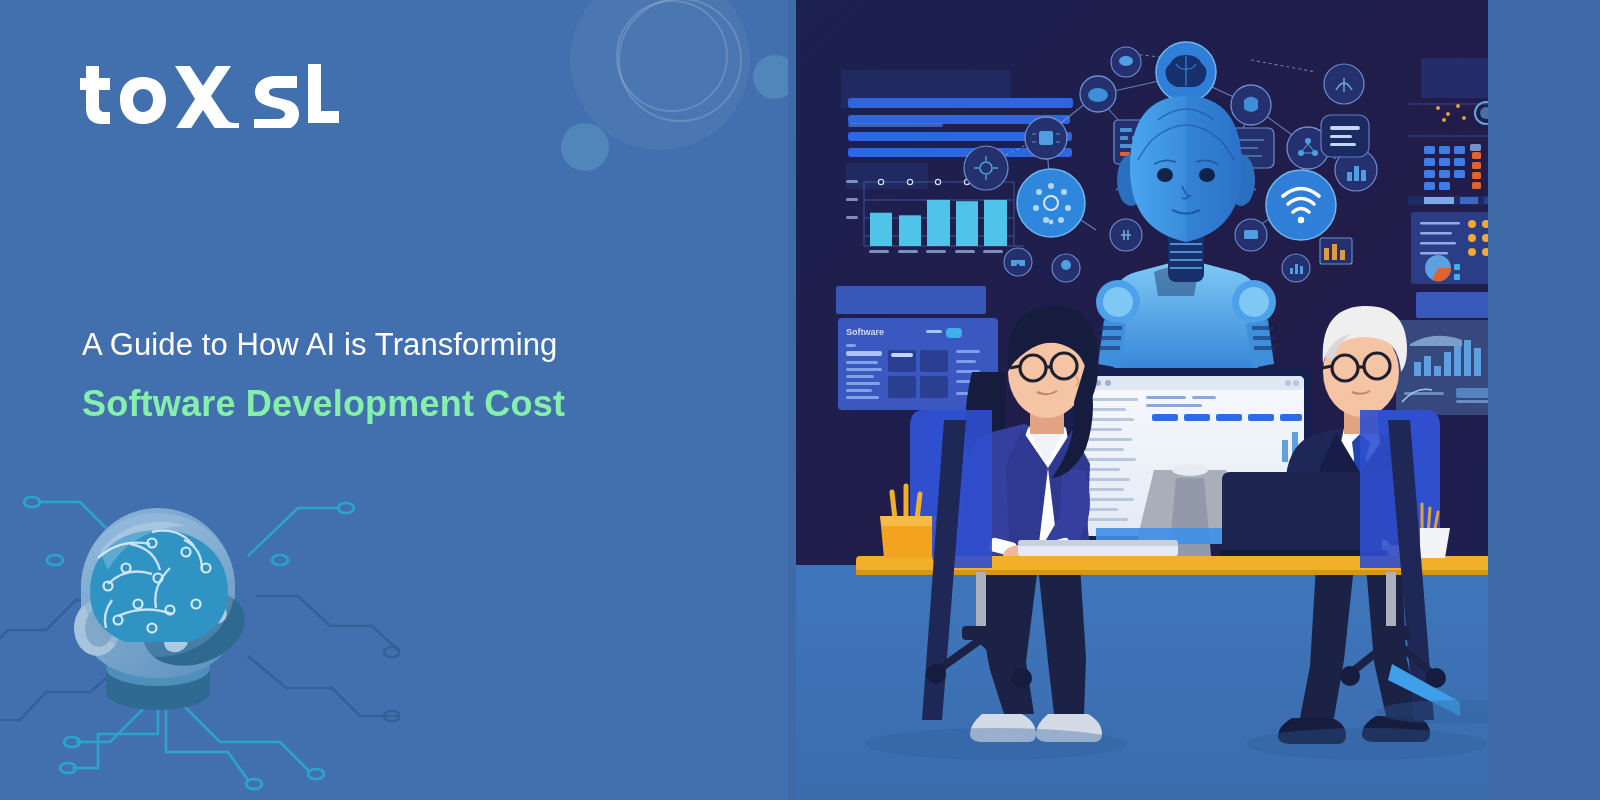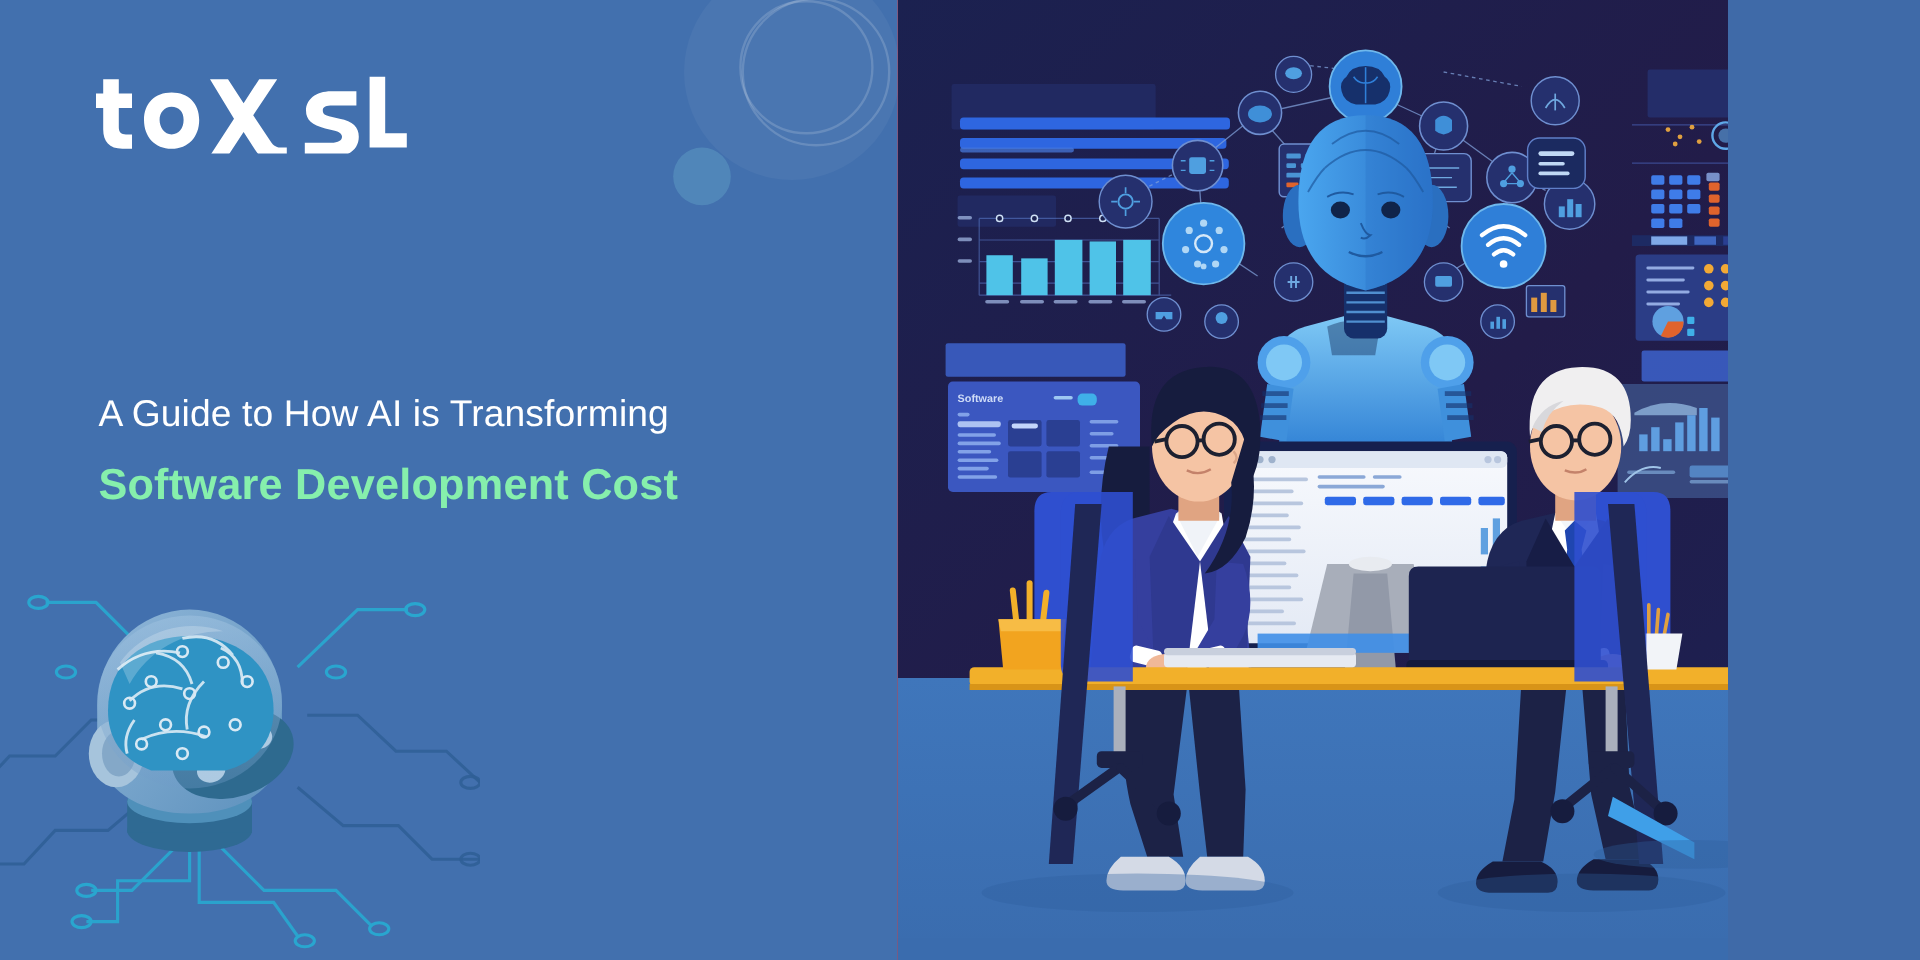--- a/index.html
+++ b/index.html
@@ -38,22 +38,22 @@
   .headline .line2 {
     font-size:36px; font-weight:700; color:#86efac; letter-spacing:.2px;
     line-height:1.25; margin-top:16px; white-space:nowrap;
   }
 
   
   .robot-graphic { position:absolute; left:-20px; top:480px; width:420px; height:330px; }
 
   
   .right-panel {
-    position:absolute; left:748px; top:0; width:692px; height:800px;
-    background:#ef4444; overflow:hidden;
+    position:absolute; left:796px; top:0; width:692px; height:800px;
+    background:#bef264; overflow:hidden;
   }
   .illus { position:absolute; inset:0; }
   .illus svg { display:block; }
 </style>
 </head>
 <body>
 
 <div class="banner">
 
   <div class="left-panel">

